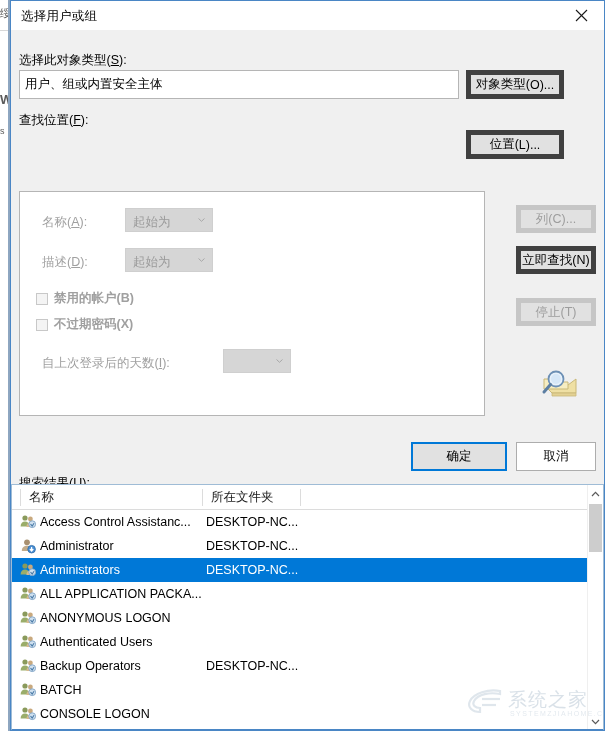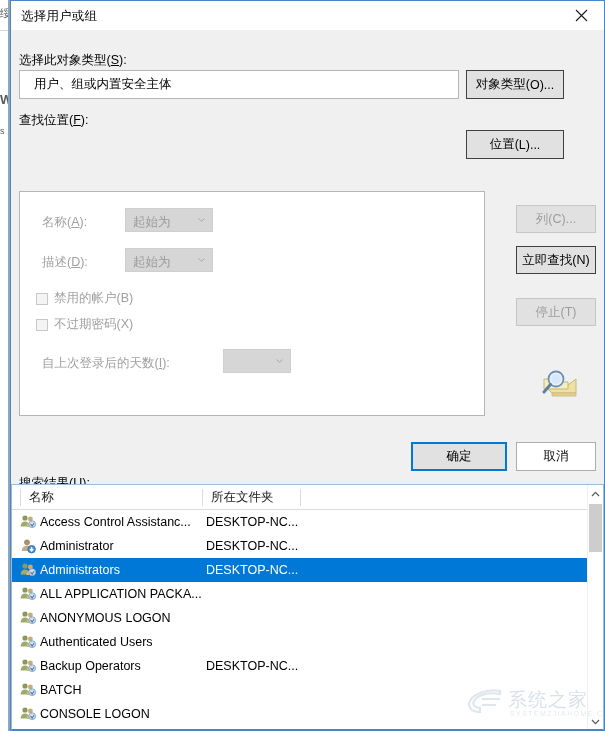--- a/index.html
+++ b/index.html
@@ -97,29 +97,29 @@
   }
   .field-label .ul { text-decoration: underline; }
 
   .textbox {
     position: absolute;
     background: #ffffff;
     border: 1px solid #b5b5b5;
     box-sizing: border-box;
     display: flex;
     align-items: center;
-    padding-left: 14px;
+    padding-left: 5px;
     font-size: 12.5px;
     color: #000000;
   }
 
   .btn {
     position: absolute;
     background: #e1e1e1;
-    border: 1px solid #404040;
+    border: 5px solid #404040;
     box-sizing: border-box;
     display: flex;
     align-items: center;
     justify-content: center;
     font-size: 12.5px;
     color: #000000;
     white-space: nowrap;
     cursor: default;
   }
   .btn.disabled {
@@ -191,20 +191,21 @@
     width: 7px; height: 4px;
   }
 
   .chk-row {
     position: absolute;
     display: flex;
     align-items: center;
     font-size: 12.5px;
     color: #a0a0a0;
     white-space: nowrap;
+    font-weight: bold;
   }
   .chk-box {
     width: 12px; height: 12px;
     border: 1px solid #c8c8c8;
     background: #f4f4f4;
     box-sizing: border-box;
     margin-right: 6px;
     flex: none;
   }
 

